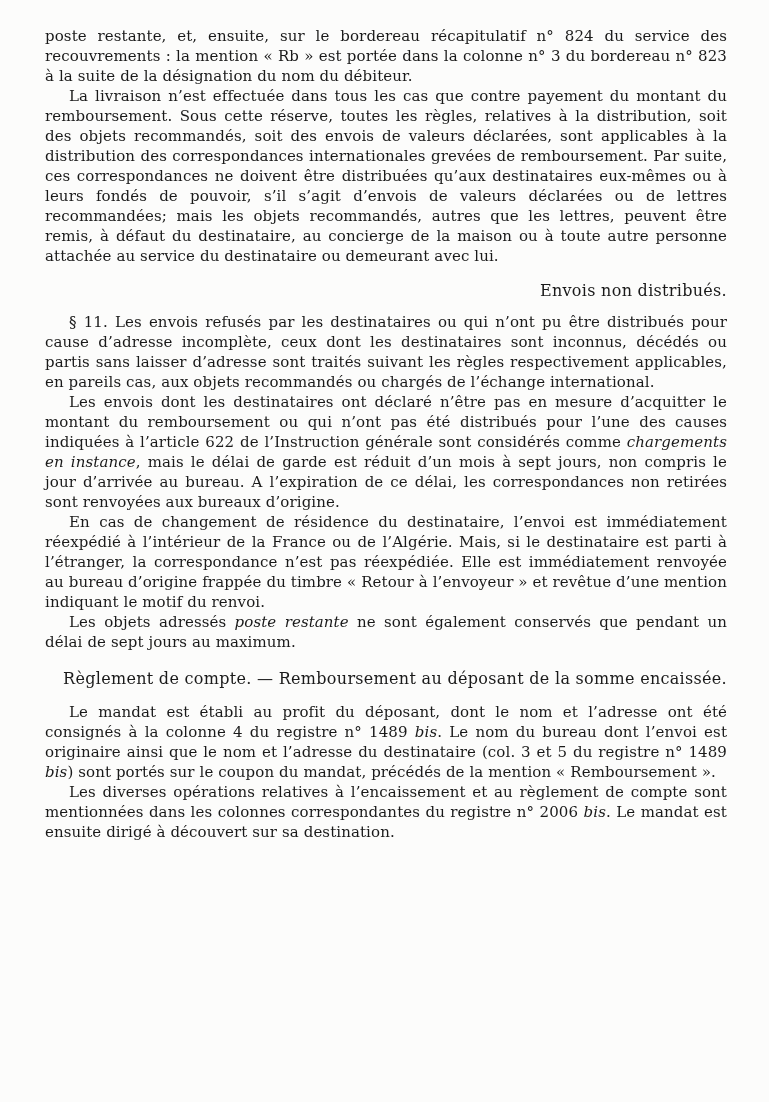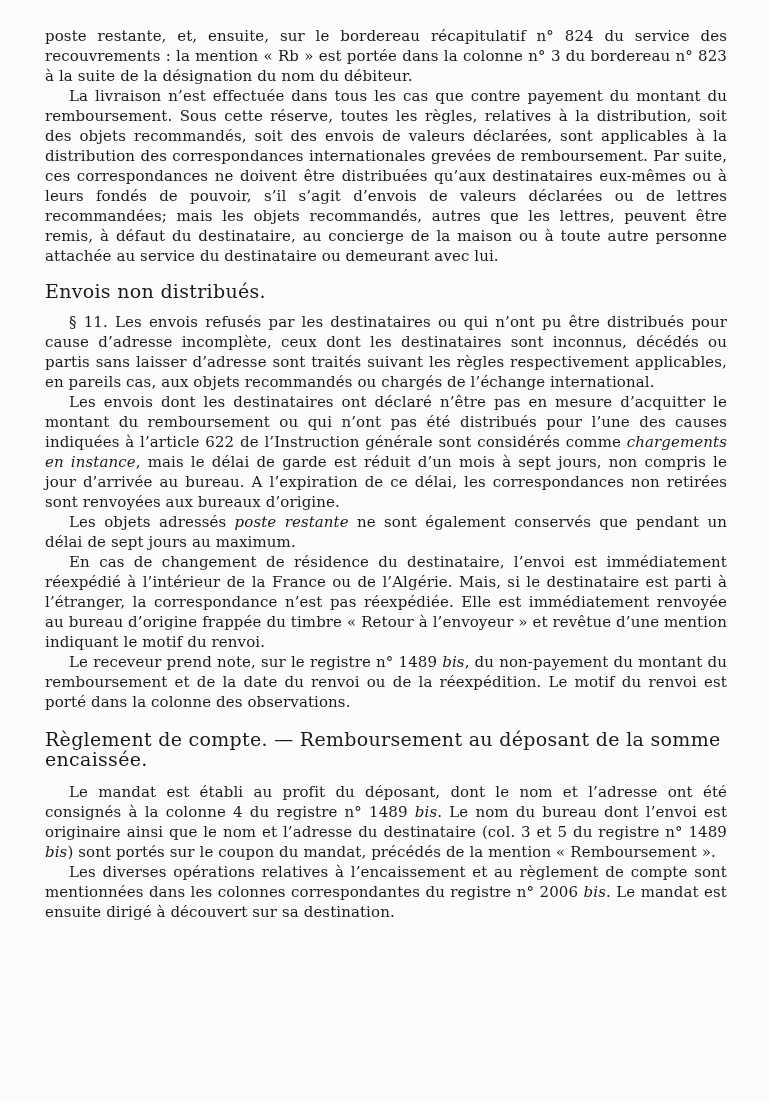--- a/index.html
+++ b/index.html
@@ -29,23 +29,23 @@
     filter: blur(0.25px) contrast(1.05);
   }
   .text-block p {
     margin: 0;
     text-indent: 1.6em;
   }
   .text-block p.continuation {
     text-indent: 0;
   }
   .text-block .heading {
-    text-align: left;
+    text-align: right;
     text-indent: 0;
-    font-size: 19px;
+    font-size: 16px;
     letter-spacing: 0.3px;
   }
   .text-block .heading.h1 {
     margin: 15px 0 11px 0;
   }
   .text-block .heading.h2 {
     margin: 17px 0 13px 0;
   }
   .text-block em {
     font-style: italic;
@@ -54,20 +54,19 @@
 </head>
 <body>
 
 <div class="page">
   <div class="text-block" id="text-block">
       <p class="continuation"><span>poste restante, et, ensuite, sur le bordereau récapitulatif n° 824 du service des recouvrements : la mention « Rb » est portée dans la colonne n° 3 du bordereau n° 823 à la suite de la désignation du nom du débiteur.</span></p>
       <p><span>La livraison n’est effectuée dans tous les cas que contre payement du montant du remboursement. Sous cette réserve, toutes les règles, relatives à la distribution, soit des objets recommandés, soit des envois de valeurs déclarées, sont applicables à la distribution des correspondances internationales grevées de remboursement. Par suite, ces correspondances ne doivent être distribuées qu’aux destinataires eux-mêmes ou à leurs fondés de pouvoir, s’il s’agit d’envois de valeurs déclarées ou de lettres recommandées; mais les objets recommandés, autres que les lettres, peuvent être remis, à défaut du destinataire, au concierge de la maison ou à toute autre personne attachée au service du destinataire ou demeurant avec lui.</span></p>
       <div class="heading h1"><span>Envois non distribués.</span></div>
       <p><span>§ 11. Les envois refusés par les destinataires ou qui n’ont pu être distribués pour cause d’adresse incomplète, ceux dont les destinataires sont inconnus, décédés ou partis sans laisser d’adresse sont traités suivant les règles respectivement applicables, en pareils cas, aux objets recommandés ou chargés de l’échange international.</span></p>
       <p><span>Les envois dont les destinataires ont déclaré n’être pas en mesure d’acquitter le montant du remboursement ou qui n’ont pas été distribués pour l’une des causes indiquées à l’article 622 de l’Instruction générale sont considérés comme </span><em>chargements en instance</em><span>, mais le délai de garde est réduit d’un mois à sept jours, non compris le jour d’arrivée au bureau. A l’expiration de ce délai, les correspondances non retirées sont renvoyées aux bureaux d’origine.</span></p>
+      <p><span>En cas de changement de résidence du destinataire, l’envoi est immédiatement réexpédié à l’intérieur de la France ou de l’Algérie. Mais, si le destinataire est parti à l’étranger, la correspondance n’est pas réexpédiée. Elle est immédiatement renvoyée au bureau d’origine frappée du timbre « Retour à l’envoyeur » et revêtue d’une mention indiquant le motif du renvoi.</span></p>
       <p><span>Les objets adressés </span><em>poste restante</em><span> ne sont également conservés que pendant un délai de sept jours au maximum.</span></p>
-      <p><span>En cas de changement de résidence du destinataire, l’envoi est immédiatement réexpédié à l’intérieur de la France ou de l’Algérie. Mais, si le destinataire est parti à l’étranger, la correspondance n’est pas réexpédiée. Elle est immédiatement renvoyée au bureau d’origine frappée du timbre « Retour à l’envoyeur » et revêtue d’une mention indiquant le motif du renvoi.</span></p>
-      <p><span>Le receveur prend note, sur le registre n° 1489 </span><em>bis</em><span>, du non-payement du montant du remboursement et de la date du renvoi ou de la réexpédition. Le motif du renvoi est porté dans la colonne des observations.</span></p>
       <div class="heading h2"><span>Règlement de compte. — Remboursement au déposant de la somme encaissée.</span></div>
       <p><span>Le mandat est établi au profit du déposant, dont le nom et l’adresse ont été consignés à la colonne 4 du registre n° 1489 </span><em>bis</em><span>. Le nom du bureau dont l’envoi est originaire ainsi que le nom et l’adresse du destinataire (col. 3 et 5 du registre n° 1489 </span><em>bis</em><span>) sont portés sur le coupon du mandat, précédés de la mention « Remboursement ».</span></p>
       <p><span>Les diverses opérations relatives à l’encaissement et au règlement de compte sont mentionnées dans les colonnes correspondantes du registre n° 2006 </span><em>bis</em><span>. Le mandat est ensuite dirigé à découvert sur sa destination.</span></p>
     </div>
 </div>
 
 </body></html>

